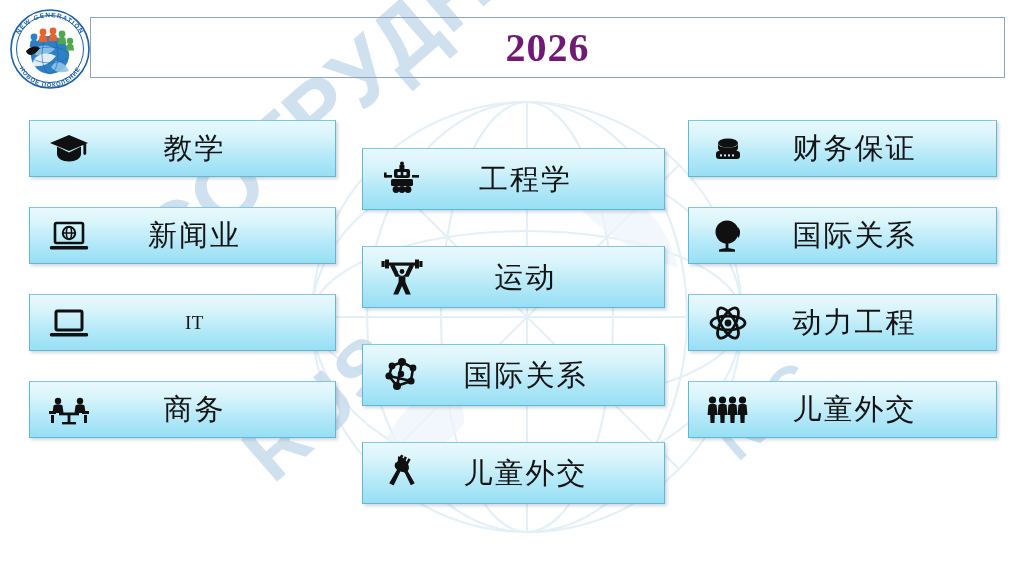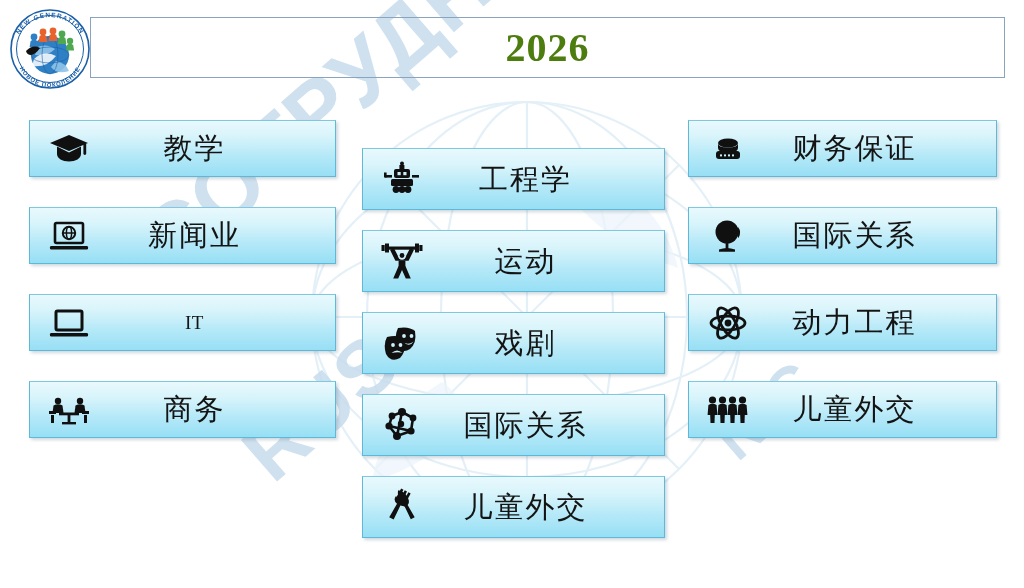--- a/index.html
+++ b/index.html
@@ -93,21 +93,21 @@
     position: absolute;
     left: 90px;
     top: 17px;
     width: 915px;
     height: 61px;
     display: flex;
     align-items: center;
     justify-content: center;
     font-family: "Liberation Serif", "DejaVu Serif", serif;
     font-size: 40px;
-    color: #4d7c0f;
+    color: #701a75;
     letter-spacing: 1px;
     z-index: 6;
     white-space: nowrap;
   }
   .title-text .yr {
     font-weight: 700;
   }
 
   
   .col {
@@ -128,21 +128,21 @@
     background: linear-gradient(to bottom,
                  #e8f9fd 0%,
                  #d8f4fb 28%,
                  #b6e9f8 62%,
                  #97dff5 100%);
     box-shadow: 2px 2px 3px rgba(90, 120, 140, 0.28);
     display: flex;
     align-items: center;
     overflow: hidden;
   }
-  .col-mid .pill { height: 62px; margin-bottom: 20px; }
+  .col-mid .pill { height: 62px; margin-bottom: 36px; }
 
   .pill-icon {
     flex: 0 0 auto;
     width: 62px;
     margin-left: 8px;
     display: flex;
     align-items: center;
     justify-content: center;
     color: #101010;
   }
@@ -328,35 +328,20 @@
           <path d="M9 7.8 l4 -1.6 l3.6 7 h8.8 l3.6 -7 l4 1.6 l-5.4 11 h-13.2 z"></path>
           <circle cx="21" cy="13.5" r="4.2" fill="#cdeefb"></circle>
           <circle cx="21" cy="13.5" r="2.4"></circle>
           <rect x="17.6" y="18.5" width="6.8" height="6"></rect>
           <path d="M17.6 24 l-5.4 12.5 h5 l3.8 -8.6 l3.8 8.6 h5 l-5.4 -12.5 z"></path>
         </svg>
       </span>
       <span class="pill-label">运动</span>
     </div>
 
-    <div class="pill">
-      <span class="pill-icon">
-        <svg width="42" height="36" viewBox="0 0 42 36" fill="currentColor">
-          <path d="M17 3 q11 -2 17 3 q2 12 -5 18 q-8 5 -13 -3 q-3 -10 1 -18 z"></path>
-          <circle cx="23" cy="11" r="1.9" fill="#cdeefb"></circle>
-          <circle cx="30.5" cy="11" r="1.9" fill="#cdeefb"></circle>
-          <path d="M21.5 16.5 q5.5 4.5 11 0 q-4 6.5 -11 0 z" fill="#cdeefb"></path>
-          <path d="M6 12 q11 -3 17 2 q3 12 -4 19 q-9 5 -14 -4 q-3 -10 1 -17 z"></path>
-          <circle cx="12" cy="20" r="1.9" fill="#cdeefb"></circle>
-          <circle cx="19.5" cy="20" r="1.9" fill="#cdeefb"></circle>
-          <path d="M10.5 28 q5.5 -5 11 0 q-4 -1.6 -11 0 z" fill="#cdeefb"></path>
-        </svg>
-      </span>
-      <span class="pill-label">戏剧</span>
-    </div>
 
     <div class="pill">
       <span class="pill-icon">
         <svg width="40" height="38" viewBox="0 0 40 38" fill="none" stroke="currentColor" stroke-width="2.6">
           <path d="M20 6 L31 12 L29 25 L15 30 L7 20 L10 10 Z"></path>
           <path d="M20 6 L15 30"></path>
           <path d="M7 20 L29 25"></path>
           <g fill="currentColor" stroke="none">
             <circle cx="20" cy="6" r="4"></circle>
             <circle cx="31" cy="12" r="3.4"></circle>

